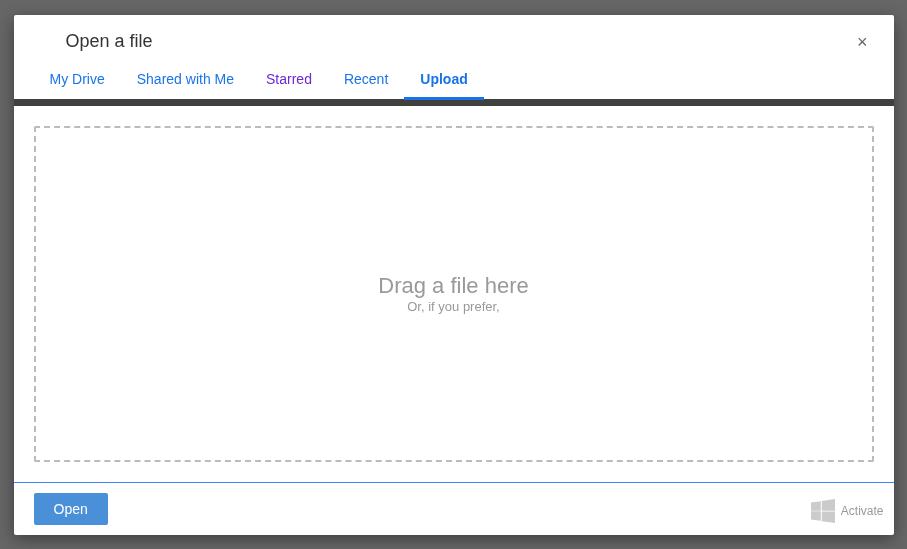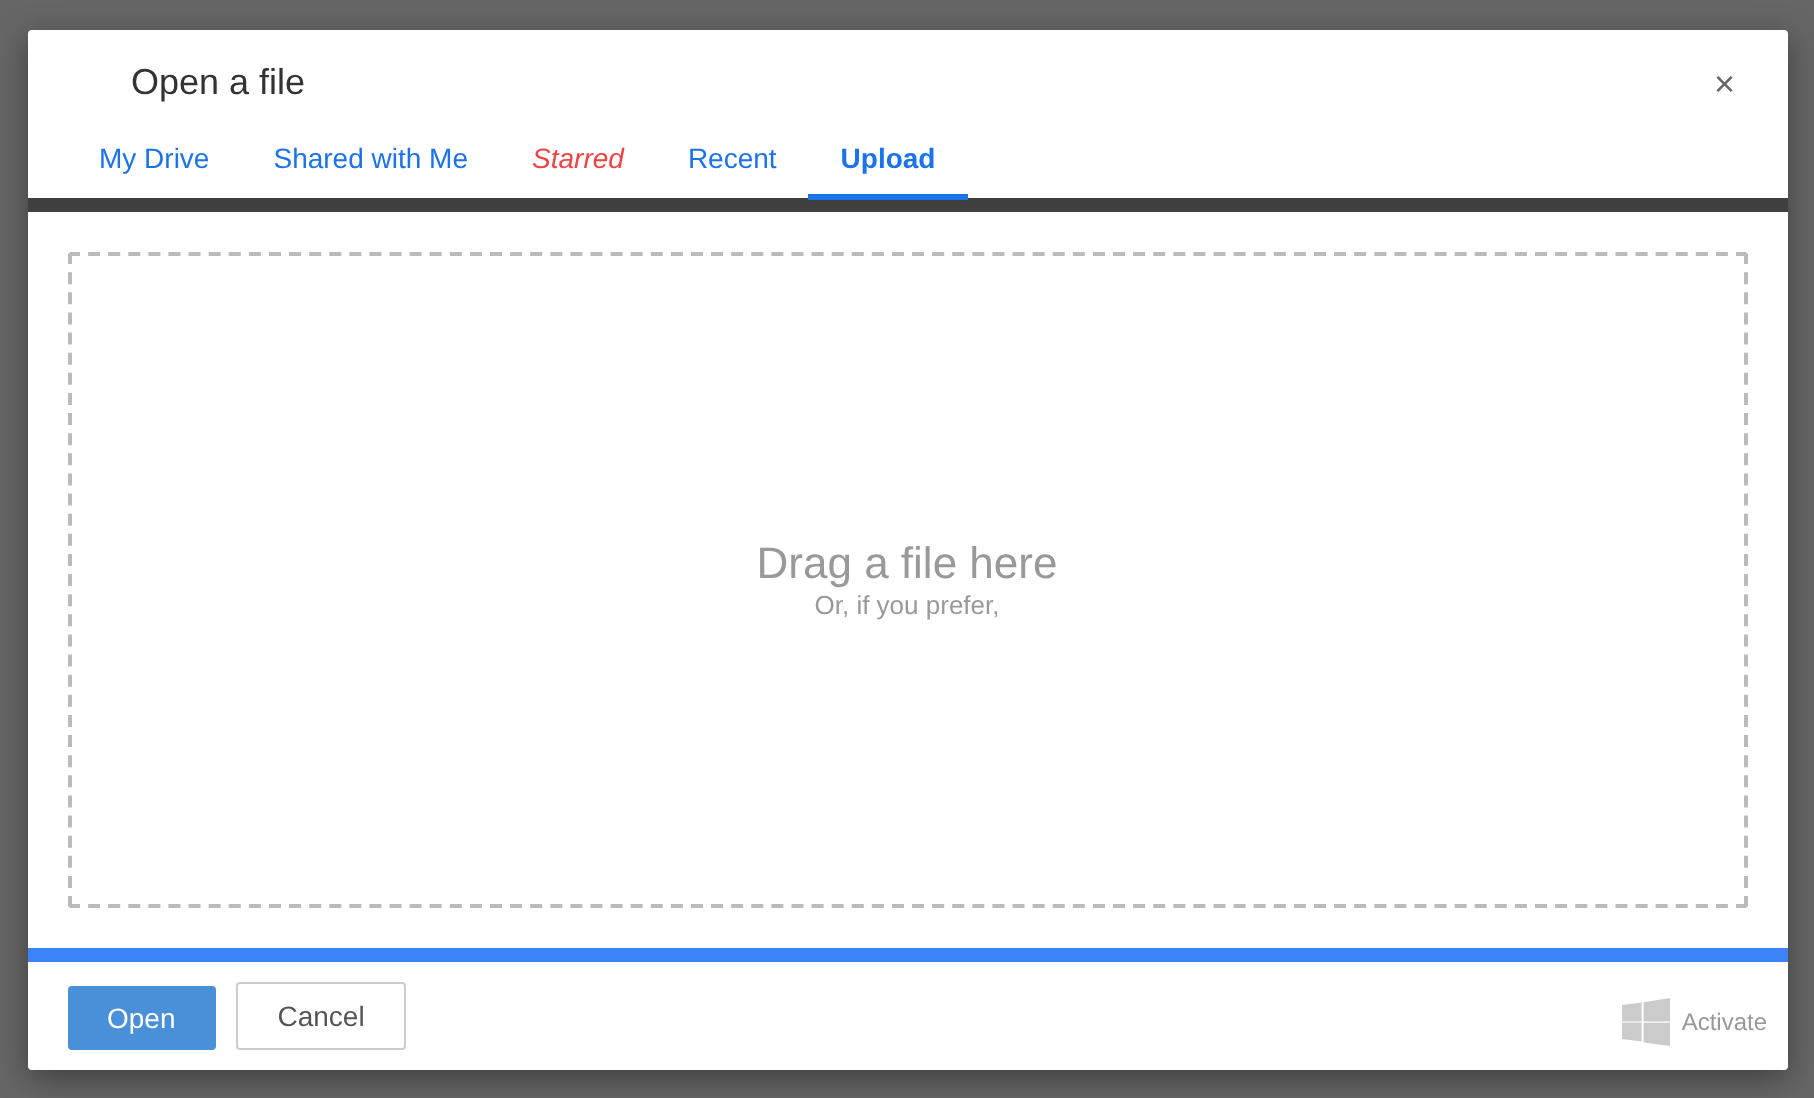--- a/index.html
+++ b/index.html
@@ -73,21 +73,21 @@
     }
 
     .tab.active {
       color: #1a73e8;
       border-bottom: 3px solid #1a73e8;
       font-weight: bold;
     }
 
     .tab-my-drive { color: #1a73e8; }
     .tab-shared { color: #1a73e8; }
-    .tab-starred { color: #ef4444; font-style: italic; }
+    .tab-starred { color: #6d28d9; }
     .tab-recent { color: #1a73e8; }
 
     .dialog-body {
       flex: 1;
       padding: 20px;
       overflow: hidden;
     }
 
     .drop-zone {
       border: 2px dashed #bbb;
@@ -118,23 +118,23 @@
       padding: 10px 20px;
       font-size: 14px;
       cursor: pointer;
       border-radius: 2px;
       outline: 3px solid #e74c3c;
       outline-offset: 2px;
     }
 
     .dialog-footer {
       display: flex;
-      align-items: flex-end;
+      align-items: flex-start;
       padding: 10px 20px;
-      border-top: 7px solid #3b82f6;
+      border-top: 1px solid #3b82f6;
       gap: 10px;
     }
 
     .btn-open {
       background: #4a90d9;
       color: #fff;
       border: none;
       padding: 8px 20px;
       font-size: 14px;
       cursor: pointer;
@@ -187,21 +187,20 @@
 
   <div class="dialog-body">
     <div class="drop-zone">
       <span class="drag-text">Drag a file here</span>
       <span class="or-text">Or, if you prefer,</span>
     </div>
   </div>
 
   <div class="dialog-footer">
     <button class="btn-open">Open</button>
-    <button class="btn-cancel">Cancel</button>
 
     <div class="activate-area">
       <svg class="windows-logo" viewBox="0 0 24 24" fill="#999">
         <path d="M0 3.5L9.8 2.2v9.5H0zm10.8-1.4L24 0v11.7H10.8zM0 12.3h9.8v9.5L0 20.5zm10.8.1H24V24l-13.2-1.8z"></path>
       </svg>
       <span>Activate</span>
     </div>
   </div>
 </div>
 

